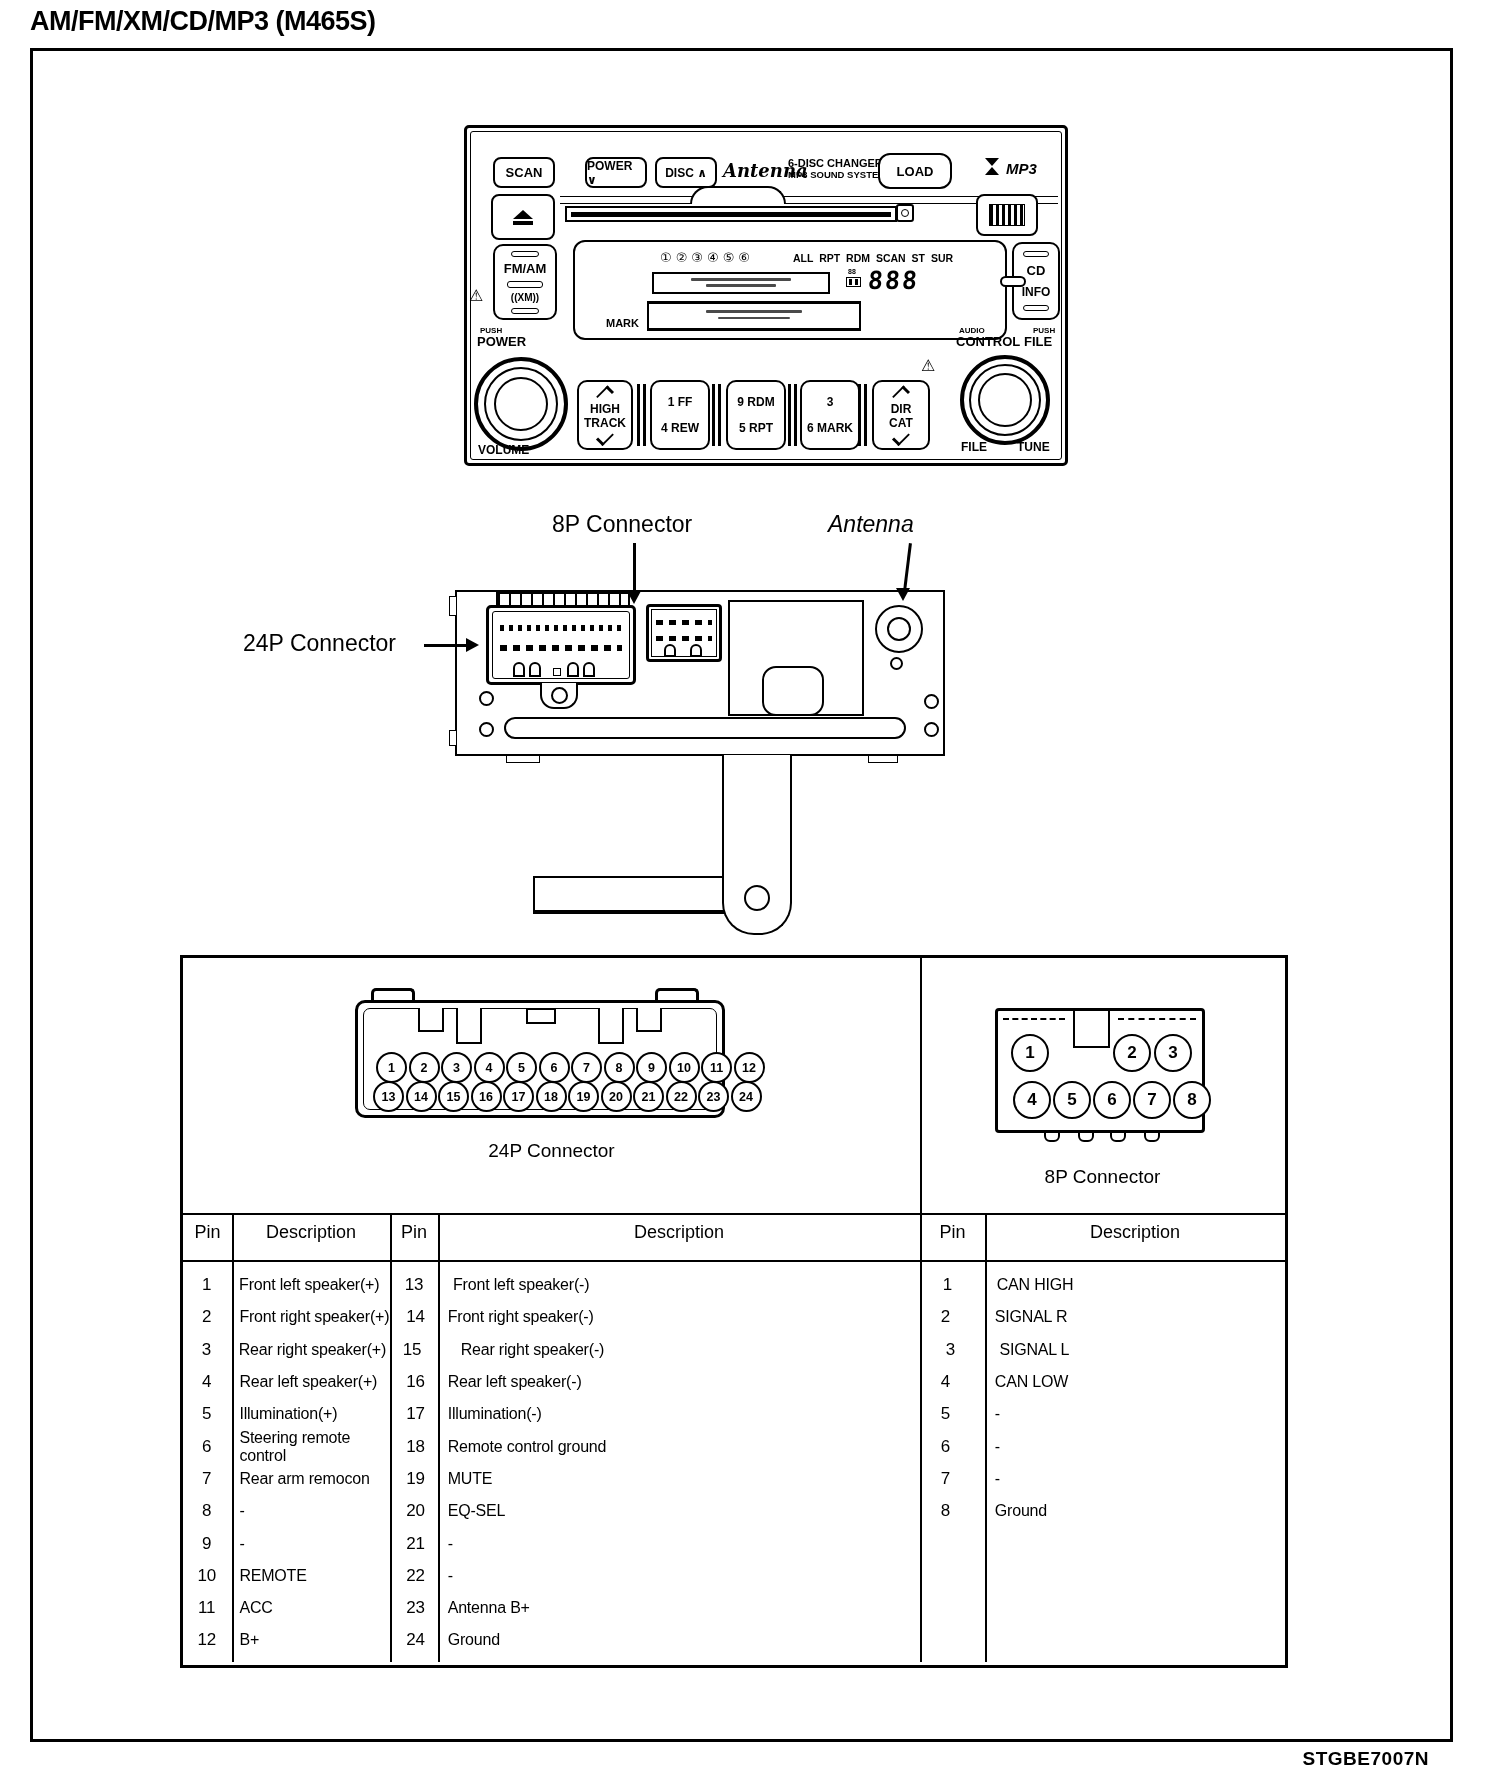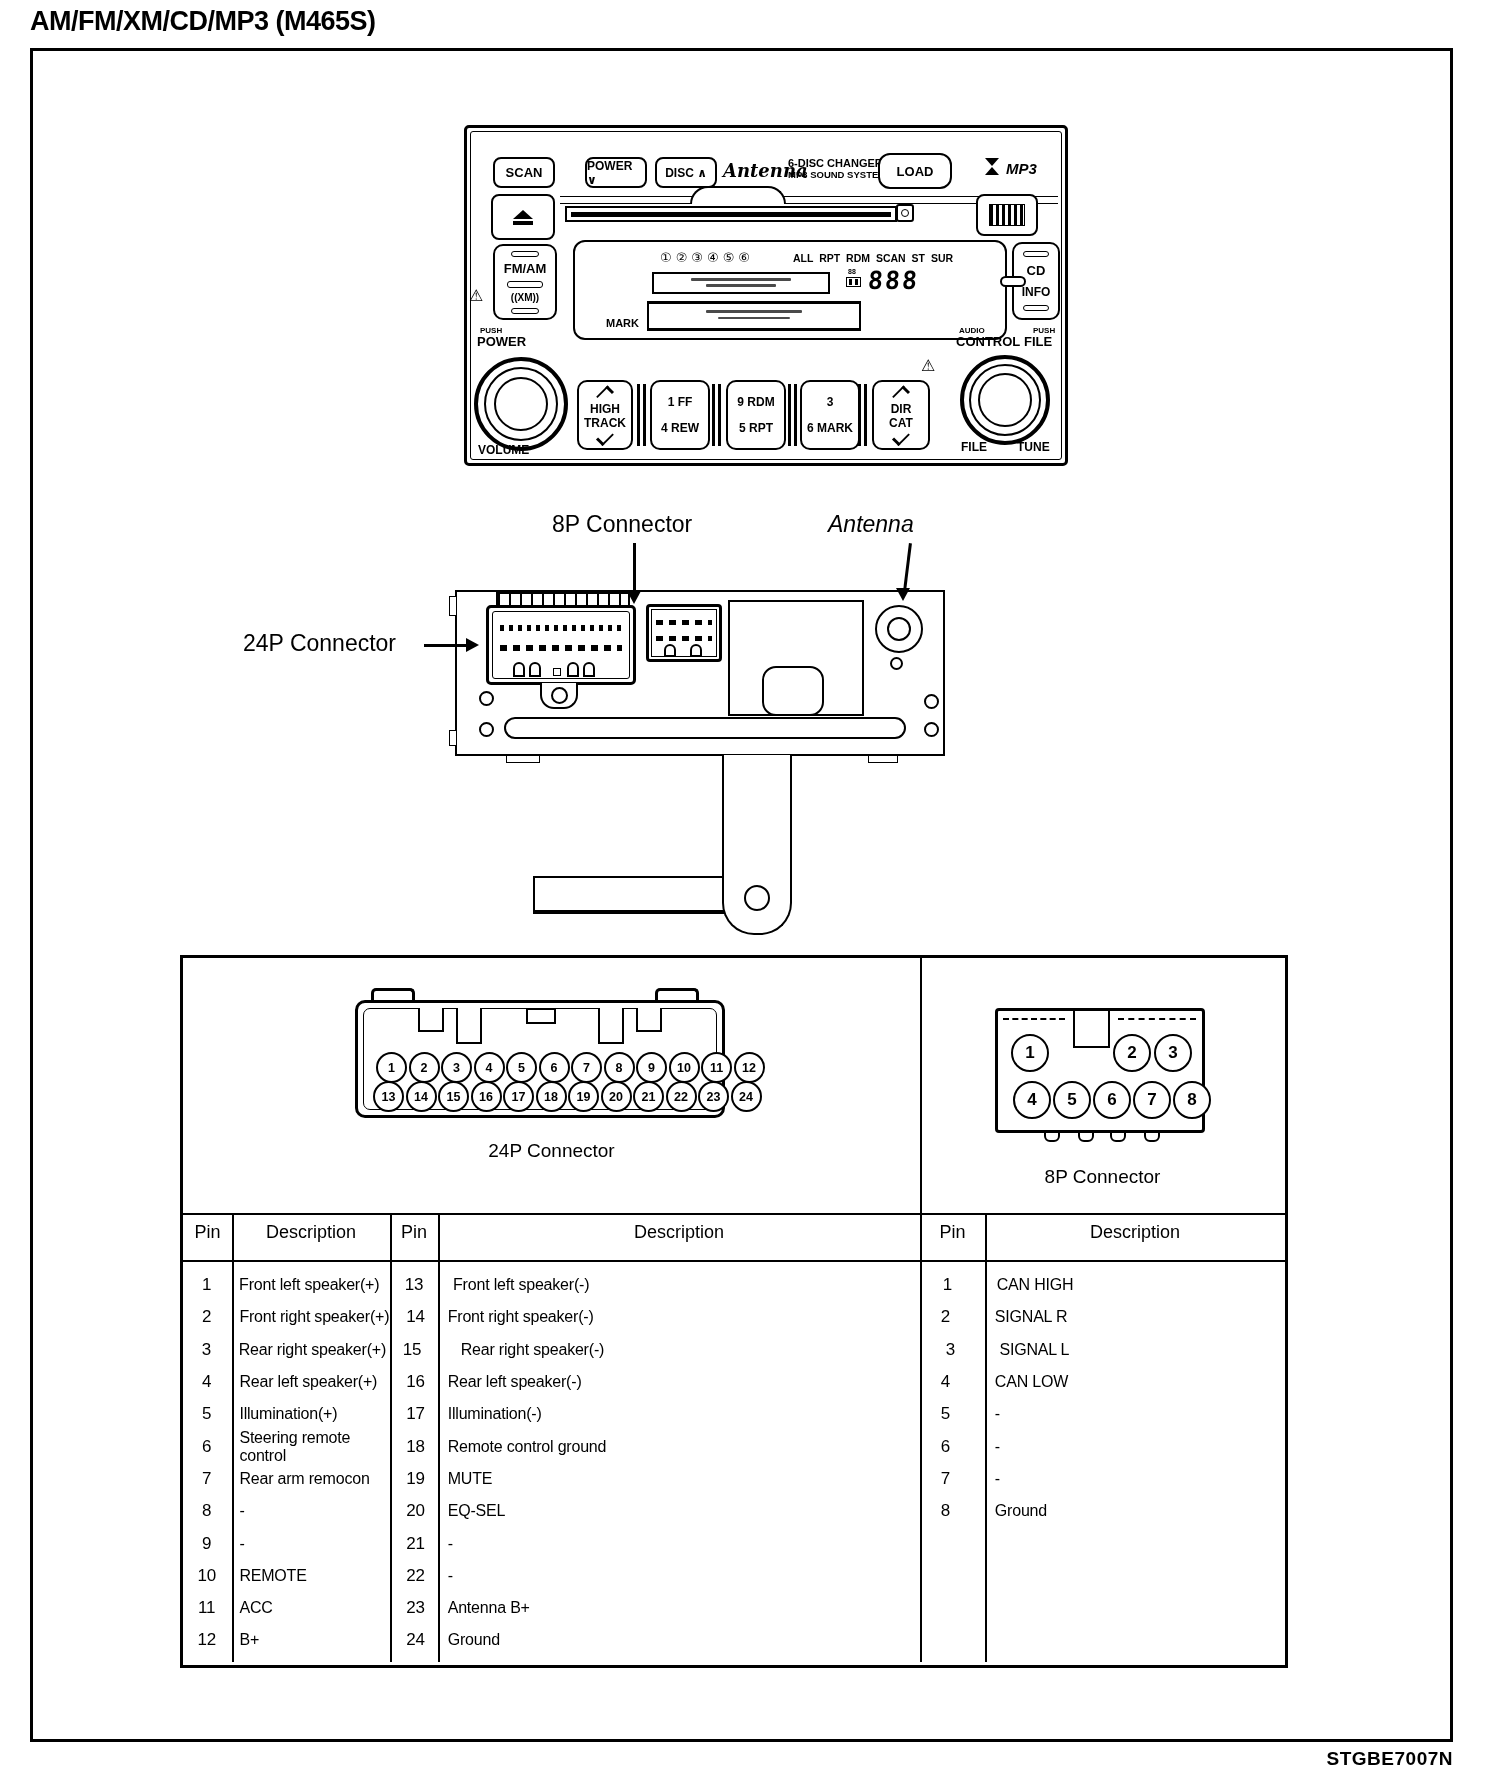--- a/index.html
+++ b/index.html
@@ -373,21 +373,21 @@
       <div class="a" style="left: 183px; top: 1624.3px; width: 1102px; height: 32.3px; display: flex;">
         <div class="cell num" style="width: 49px;">12</div>
         <div class="cell " style="width: 158px; padding-left: 9px;">B+</div>
         <div class="cell num" style="width: 48px;">24</div>
         <div class="cell " style="width: 482px; padding-left: 9px;">Ground</div>
         <div class="cell num" style="width: 65px;"></div>
         <div class="cell " style="width: 300px; padding-left: 18px;"></div>
       </div>
     </div>
 
-  <div class="a fw" style="left:1153px;top:1748px;width:300px;text-align:right;font-size:19px;letter-spacing:0.5px;">STGBE7007N</div>
+  <div class="a fw" style="left:1129px;top:1748px;width:300px;text-align:right;font-size:19px;letter-spacing:0.5px;">STGBE7007N</div>
 <div class="a" style="left: 637px; top: 384px; width: 2.5px; height: 62px; background: rgb(0, 0, 0);"></div>
     <div class="a" style="left: 643px; top: 384px; width: 2.5px; height: 62px; background: rgb(0, 0, 0);"></div>
     <div class="a" style="left: 712px; top: 384px; width: 2.5px; height: 62px; background: rgb(0, 0, 0);"></div>
     <div class="a" style="left: 718px; top: 384px; width: 2.5px; height: 62px; background: rgb(0, 0, 0);"></div>
     <div class="a" style="left: 788px; top: 384px; width: 2.5px; height: 62px; background: rgb(0, 0, 0);"></div>
     <div class="a" style="left: 794px; top: 384px; width: 2.5px; height: 62px; background: rgb(0, 0, 0);"></div>
     <div class="a" style="left: 858px; top: 384px; width: 2.5px; height: 62px; background: rgb(0, 0, 0);"></div>
     <div class="a" style="left: 864px; top: 384px; width: 2.5px; height: 62px; background: rgb(0, 0, 0);"></div>
     <div class="a btn fcol" style="left: 650px; top: 380px; width: 60px; height: 70px; border-radius: 10px; font-size: 12px; justify-content: space-evenly;">
       <span>1 FF</span>

